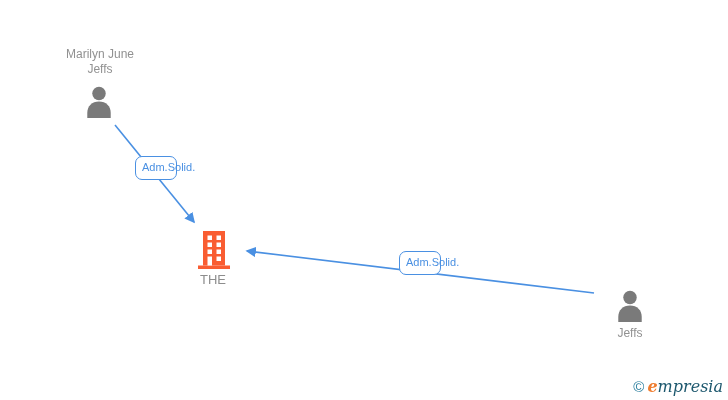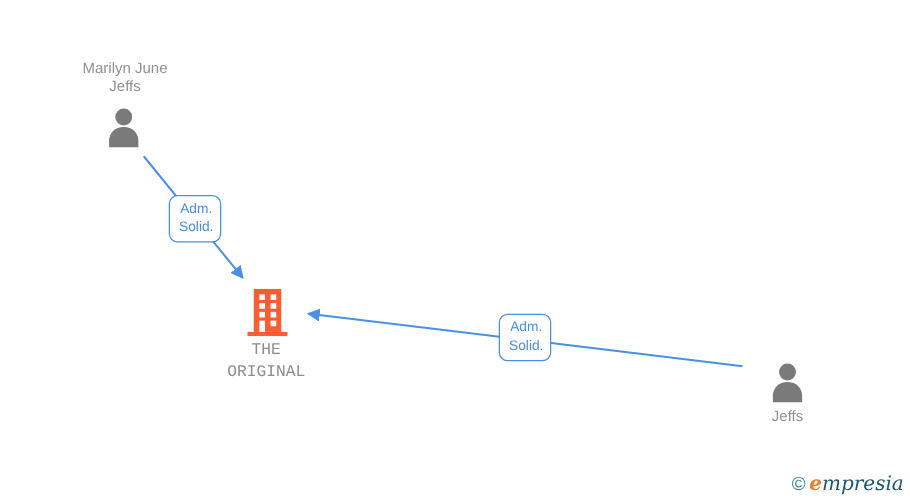--- a/index.html
+++ b/index.html
@@ -33,38 +33,37 @@
   }
   .p1-label { left: 40px; top: 47px;  width: 120px; }
   .p2-label { left: 570px; top: 326px; width: 120px; }
   .company-label {
     position: absolute;
     left: 153px; top: 271px; width: 120px;
     text-align: center;
     color: #8d8d8d;
     font-size: 13px;
     line-height: 18px;
-    font-family: Liberation Mono, monospace;
   }
   .icon-wrap { position: absolute; }
   .p1-icon { left: 84px;  top: 86px;  width: 30px; height: 32px; }
   .p2-icon { left: 615px; top: 290px; width: 30px; height: 32px; }
   .company-icon { left: 197px; top: 231px; width: 34px; height: 38px; }
   .icon-wrap svg { display: block; width: 100%; height: 100%; }
   .edge-label {
     position: absolute;
     box-sizing: border-box;
     width: 42px;
     background: #ffffff;
     border: 1.5px solid #4a90e2;
     border-radius: 7px;
     padding: 3px 4px 4px 6px;
     display: flex;
-    flex-direction: column;
-    align-items: center;
+    flex-direction: row;
+    align-items: flex-start;
     color: #4a90e2;
     font-size: 11px;
     line-height: 14.5px;
   }
   .edge-label-1 { left: 135px; top: 156px; }
   .edge-label-2 { left: 399px; top: 251px; }
   .watermark {
     position: absolute;
     right: 5px;
     bottom: 4px;
@@ -132,21 +131,20 @@
         <rect x="19.5" y="11.5" width="4.5" height="4.5"></rect>
         <rect x="10.5" y="18.5" width="4.5" height="4.5"></rect>
         <rect x="19.5" y="18.5" width="4.5" height="4.5"></rect>
         <rect x="10.5" y="25.5" width="4.5" height="9"></rect>
         <rect x="19.5" y="25.5" width="4.5" height="4.5"></rect>
       </g>
     </svg>
   </div>
   <div class="company-label">
     <div>THE</div>
-    <div>ORIGINAL</div>
   </div>
 
   <div class="edge-label edge-label-2">
     <span>Adm.</span>
     <span>Solid.</span>
   </div>
 
   <div class="icon-wrap p2-icon">
     <svg viewBox="0 0 32 34">
       <g fill="#7a7a7a">

